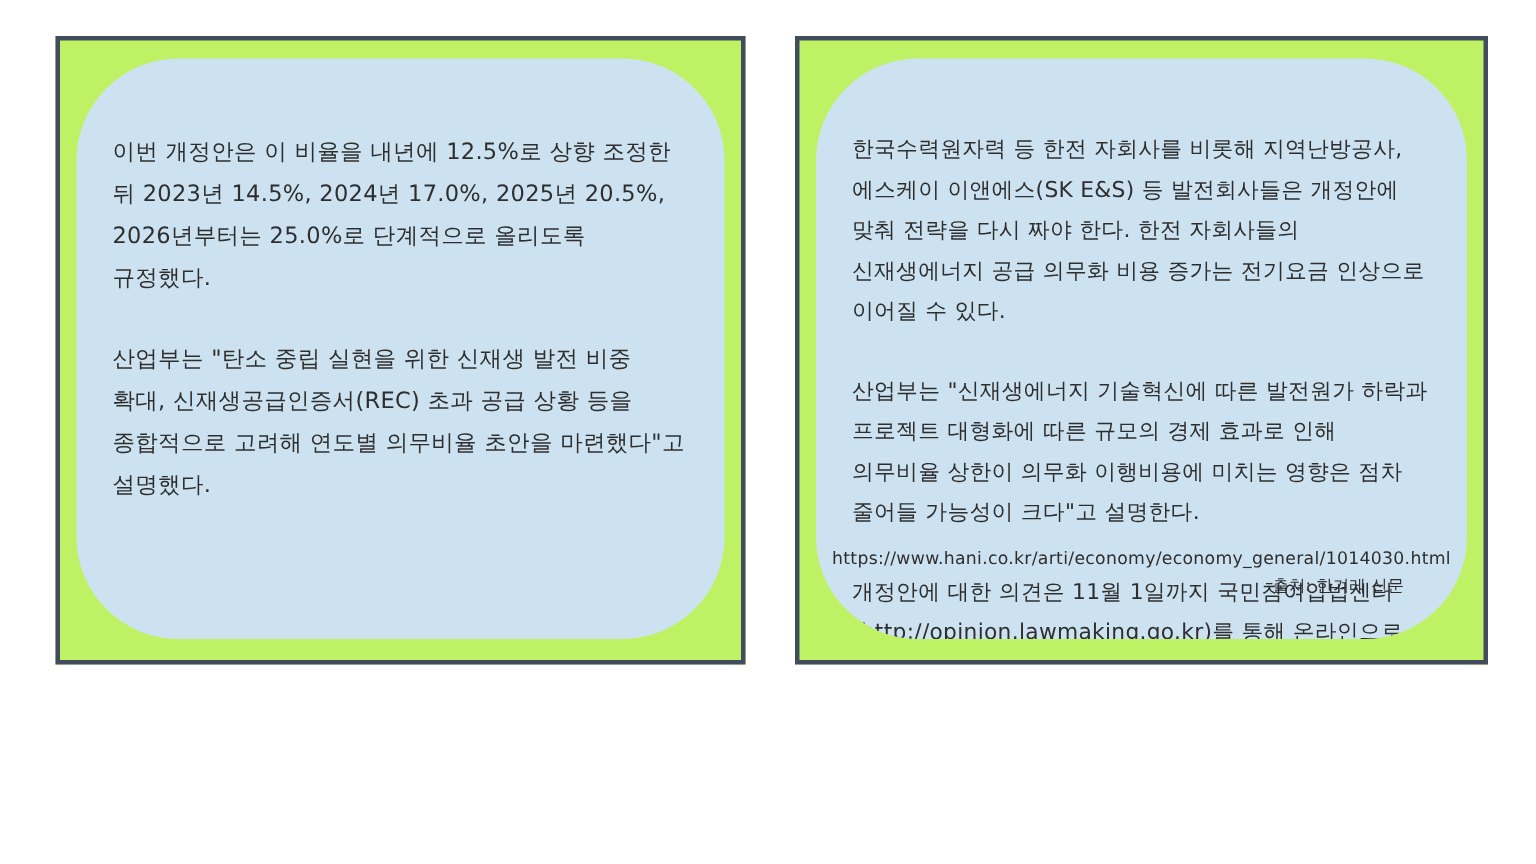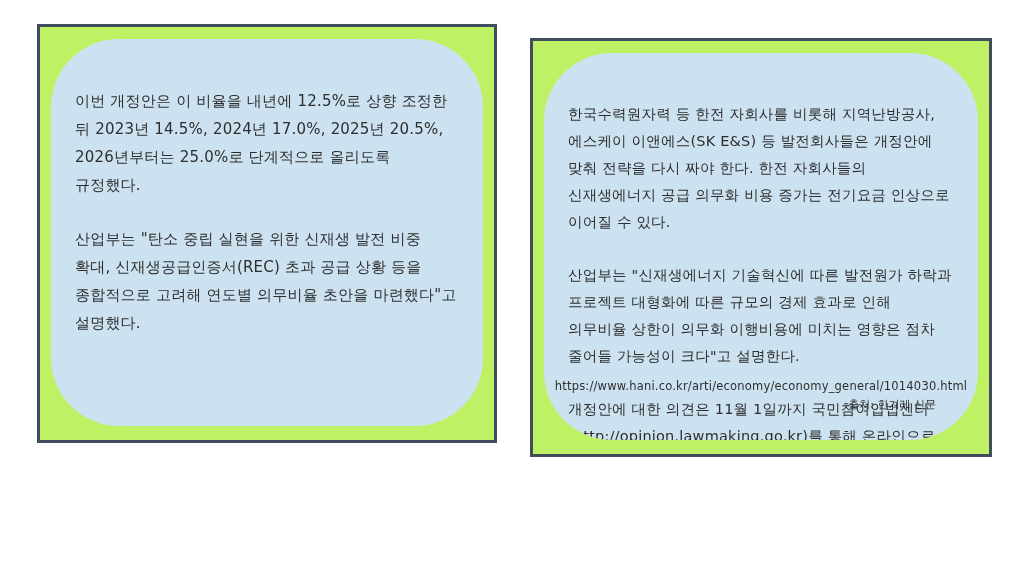--- a/index.html
+++ b/index.html
@@ -17,21 +17,21 @@
   }
   .panel {
     position: absolute;
     top: 24px;
     height: 419px;
     border: 3px solid #414d5f;
     background: #bef264;
     box-sizing: border-box;
   }
   .panel-left  { left: 37px;  width: 460px; }
-  .panel-right { left: 530px; width: 462px; margin-top: 14px; }
+  .panel-right { left: 530px; width: 462px; }
   .blob {
     position: absolute;
     left: 11px;
     right: 11px;
     top: 12px;
     bottom: 14px;
     background: #cde2f0;
     border-radius: 68px;
     padding: 48px 24px 20px 24px;
     box-sizing: border-box;

